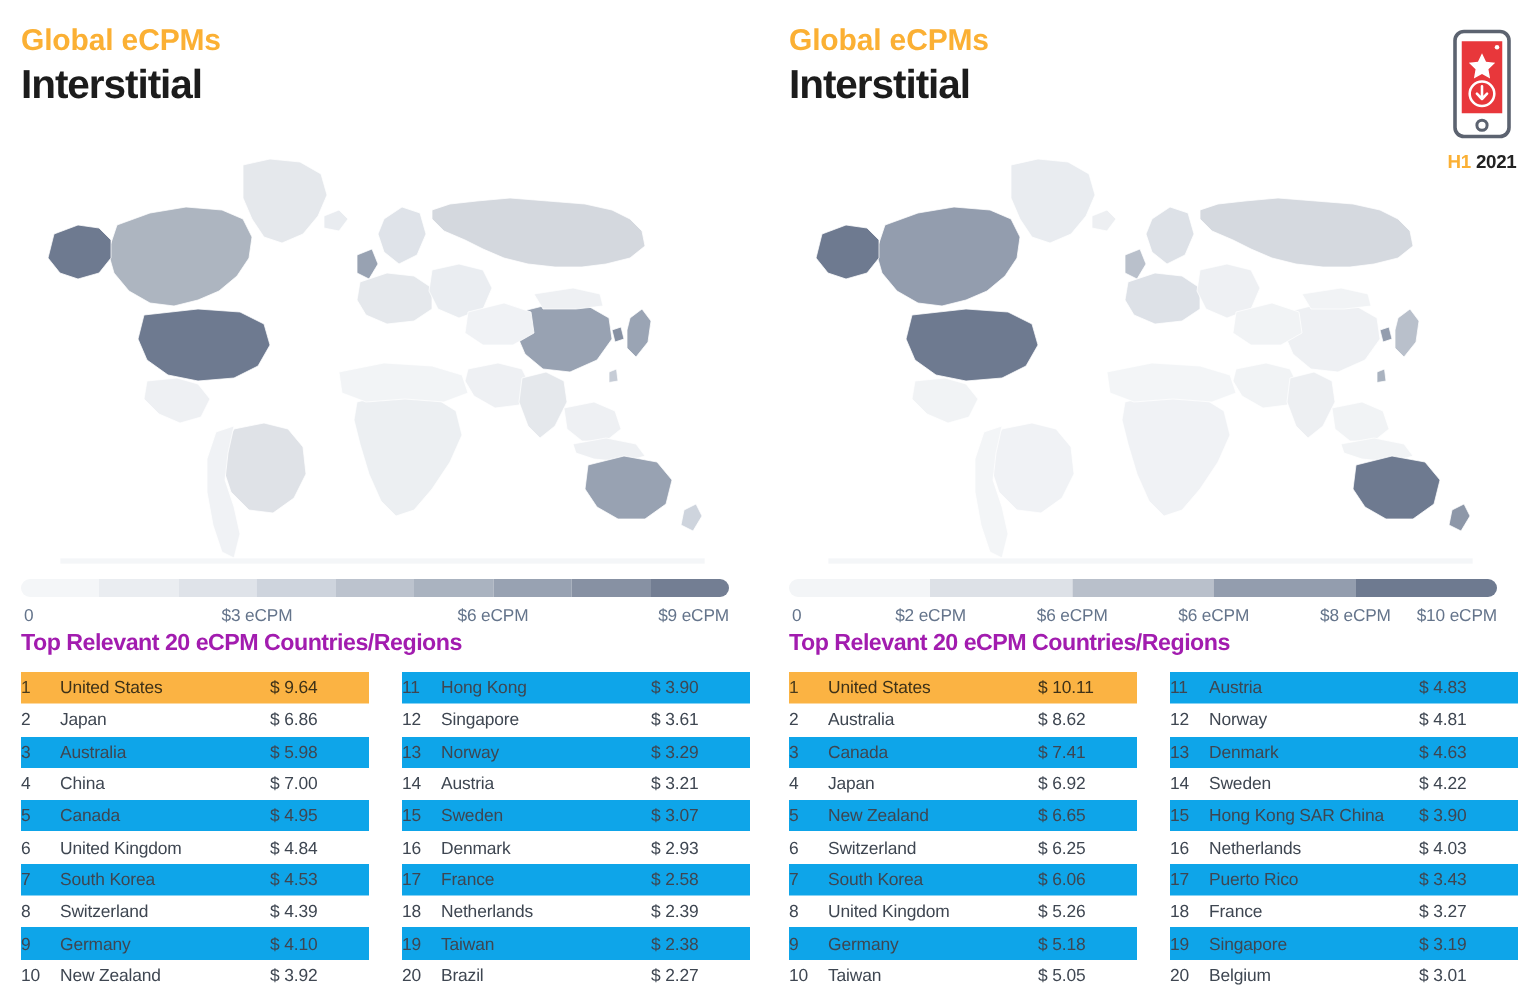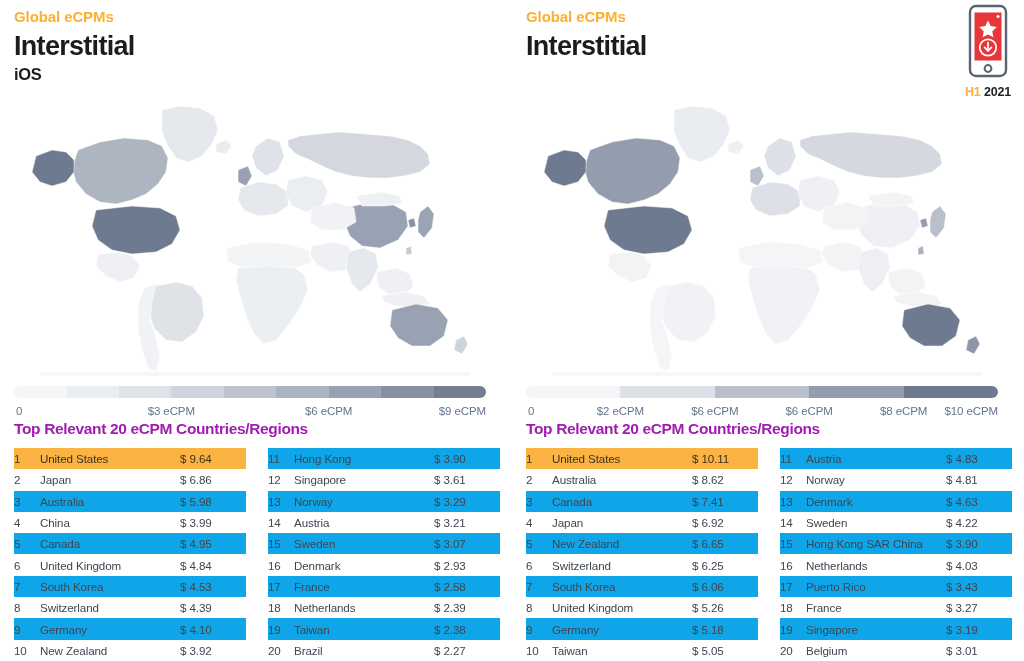--- a/index.html
+++ b/index.html
@@ -22,24 +22,24 @@
     width: 512px;
     height: 661px;
     padding: 0;
   }
   .panel-inner { position: relative; width: 100%; height: 100%; }
 
   
   .hdr { padding: 0 0 0 14px; }
   .kicker {
     color: #FBB034;
-    font-size: 15px;
+    font-size: 20px;
     font-weight: bold;
     letter-spacing: -0.1px;
-    margin: 0; padding-top: 7px;
+    margin: 0; padding-top: 17px;
     line-height: 20px;
   }
   .title {
     color: #1c1c1c;
     font-size: 27px;
     font-weight: bold;
     letter-spacing: -0.7px;
     line-height: 32px;
     margin: 3px 0 0 0;
   }
@@ -48,21 +48,21 @@
     font-size: 16.5px;
     font-weight: bold;
     letter-spacing: -0.3px;
     line-height: 20px;
     margin: 2px 0 0 0;
   }
 
   
   .logo-wrap {
     position: absolute;
-    top: 4px; right: 6px;
+    top: 19px; right: 6px;
     width: 60px;
     text-align: center;
     z-index: 5;
   }
   .logo-caption {
     font-size: 12.5px;
     font-weight: bold;
     letter-spacing: -0.2px;
     margin-top: 3px;
     white-space: nowrap;
@@ -155,21 +155,20 @@
 <body>
 
 <div class="page">
 
   <div class="panel">
     <div class="panel-inner">
 
       <div class="hdr">
         <div class="kicker">Global eCPMs</div>
         <div class="title">Interstitial</div>
-        <div class="subtitle">iOS</div>
       </div>
 
       <div class="map-box">
         <svg viewBox="0 0 512 288" preserveAspectRatio="xMidYMid meet">
           <g stroke="#ffffff" stroke-width="0.5">
 
             <path fill="#d4d8de" d="M288 52 L300 48 L318 46 L340 44 L365 46 L390 48 L408 52 L420 58 L428 66 L430 76 L420 84 L404 88 L388 90 L370 90 L352 88 L336 84 L322 78 L310 72 L296 66 L288 58 Z"></path>
             <path fill="#e5e8ec" d="M162 22 L180 18 L200 20 L214 28 L218 42 L212 56 L202 68 L188 74 L176 70 L168 58 L162 44 Z"></path>
             <path fill="#adb5c0" d="M78 62 L100 54 L124 50 L148 52 L162 58 L168 70 L166 84 L158 96 L146 106 L132 112 L116 116 L100 114 L86 106 L76 94 L72 80 Z"></path>
             <path fill="#6e7a90" d="M36 68 L52 62 L66 64 L74 72 L74 84 L66 94 L52 98 L40 94 L32 84 Z"></path>
@@ -238,21 +237,21 @@
                   <td class="c-val">$ 6.86</td>
                 </tr>
                 <tr class="alt">
                   <td class="c-rank">3</td>
                   <td class="c-name">Australia</td>
                   <td class="c-val">$ 5.98</td>
                 </tr>
                 <tr>
                   <td class="c-rank">4</td>
                   <td class="c-name">China</td>
-                  <td class="c-val">$ 3.99</td>
+                  <td class="c-val">$ 7.00</td>
                 </tr>
                 <tr class="alt">
                   <td class="c-rank">5</td>
                   <td class="c-name">Canada</td>
                   <td class="c-val">$ 4.95</td>
                 </tr>
                 <tr>
                   <td class="c-rank">6</td>
                   <td class="c-name">United Kingdom</td>
                   <td class="c-val">$ 4.84</td>

